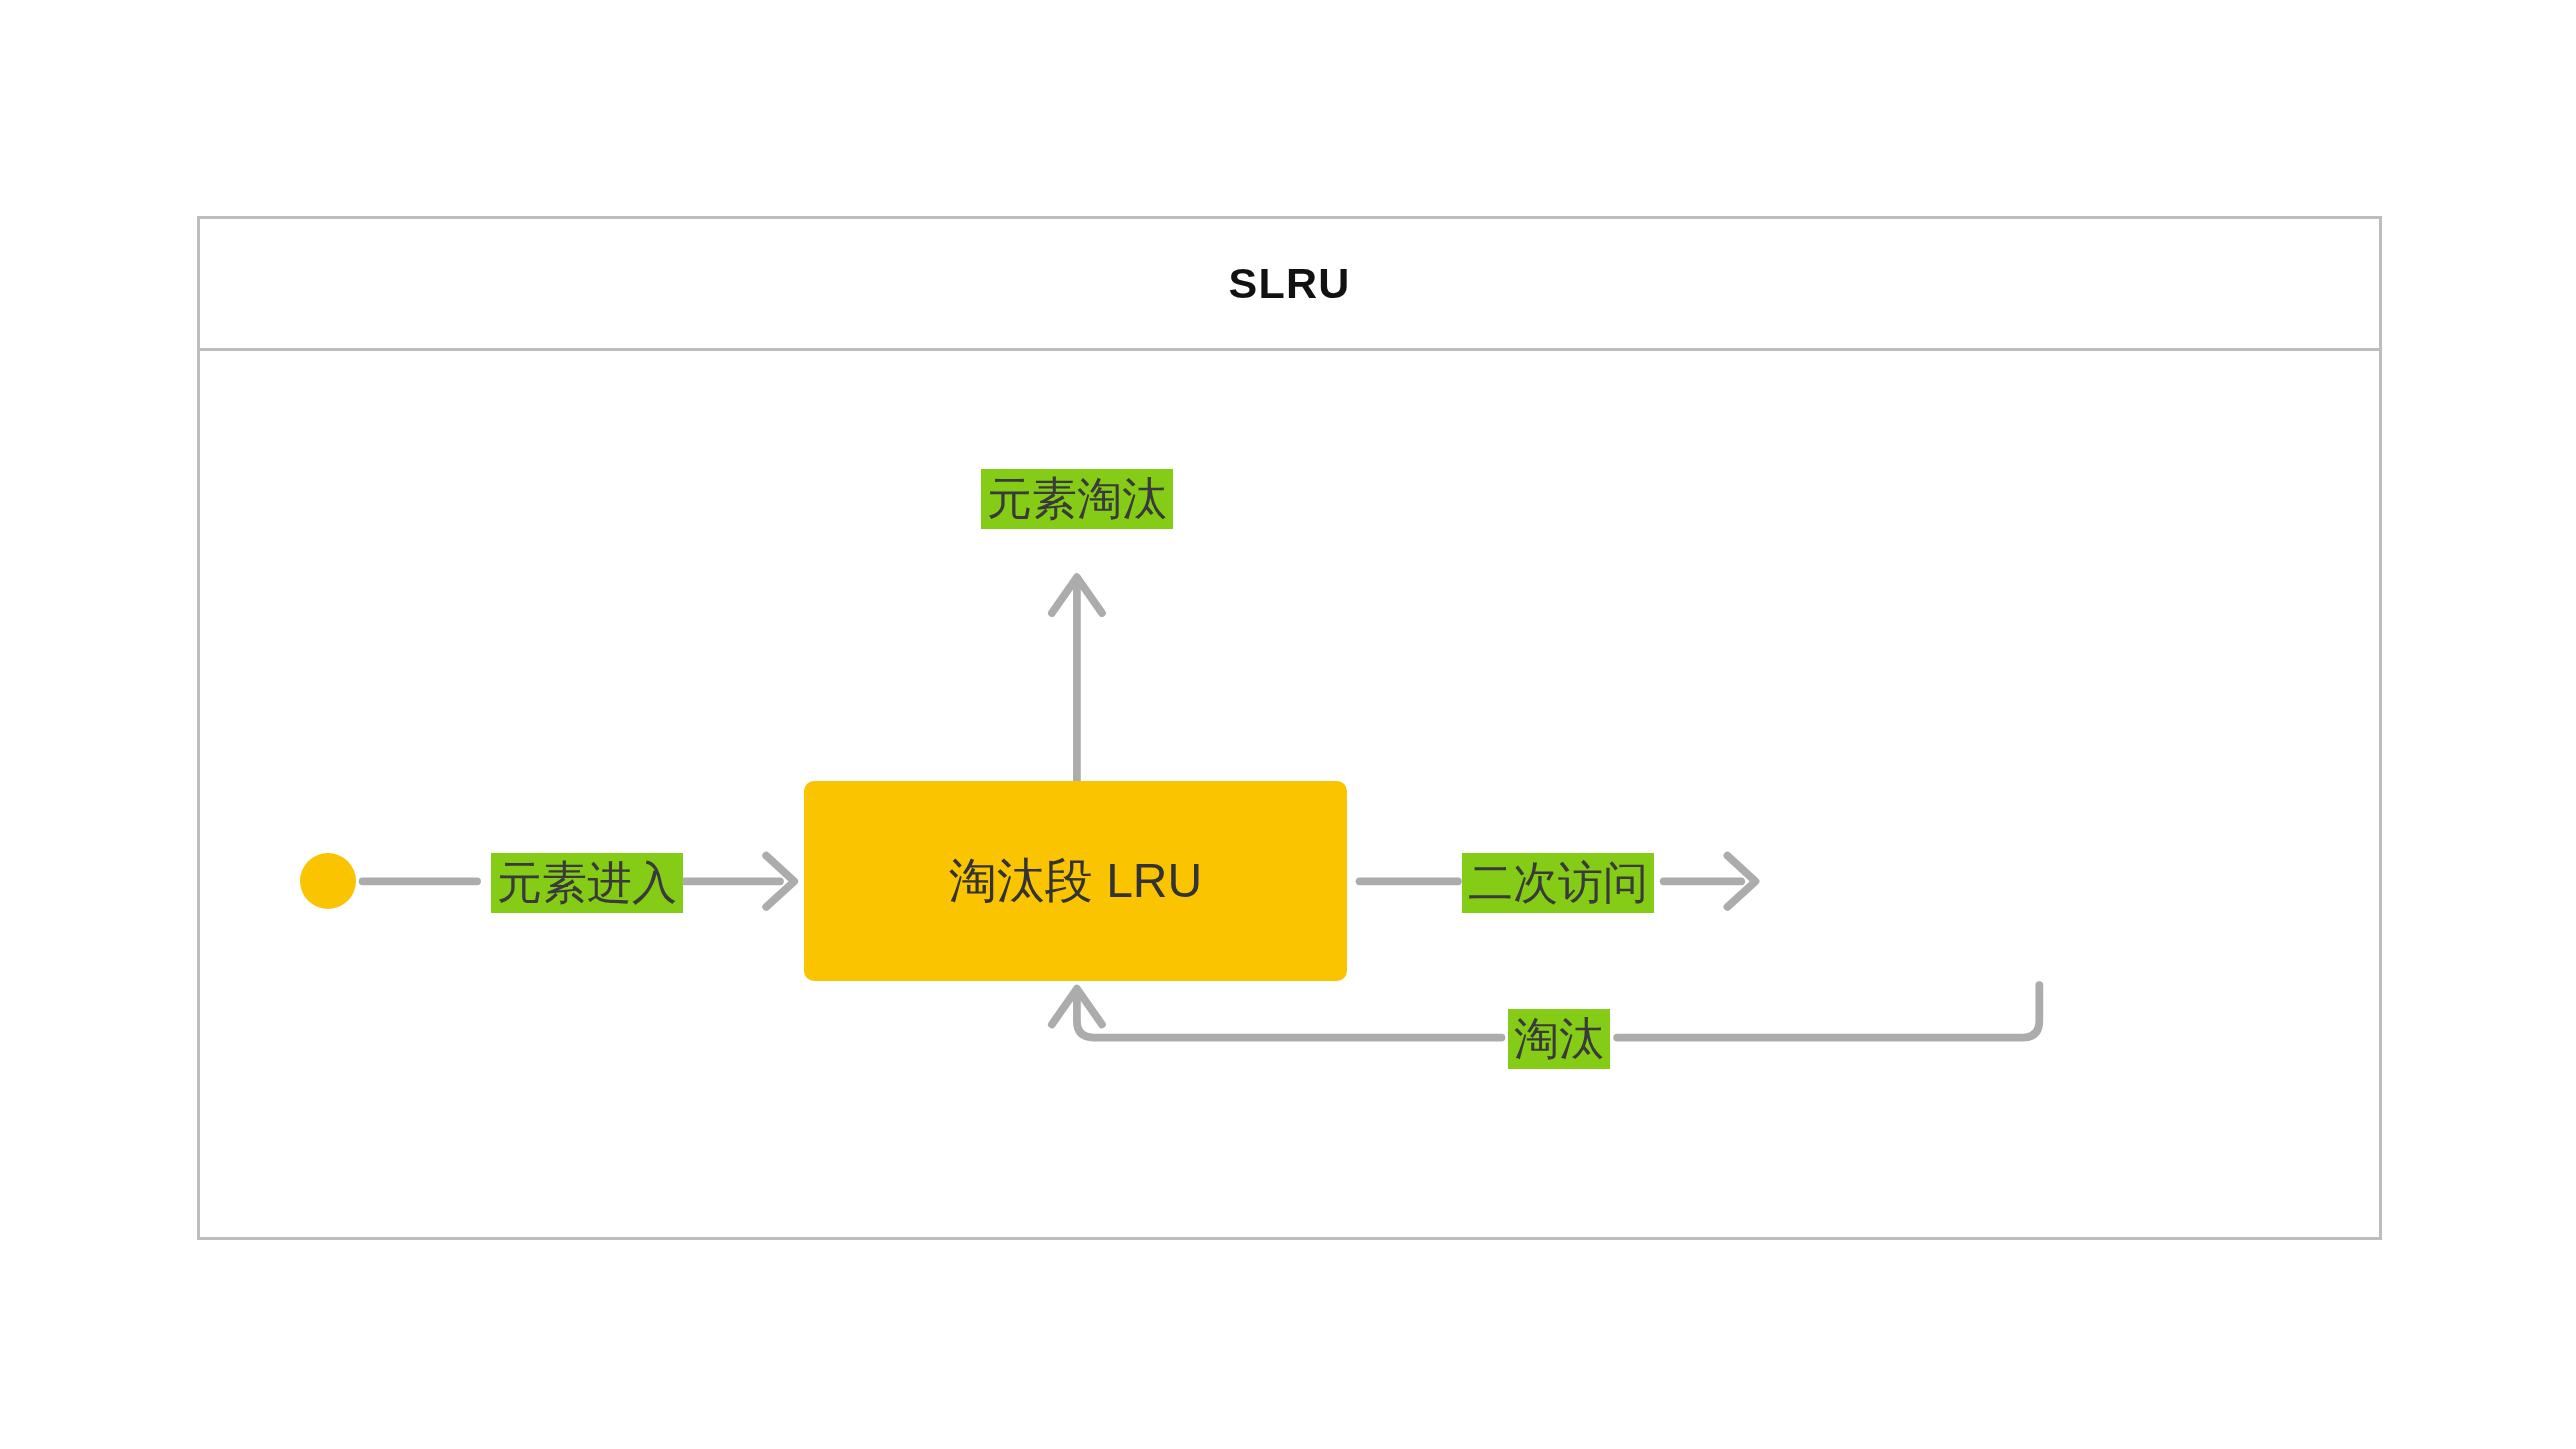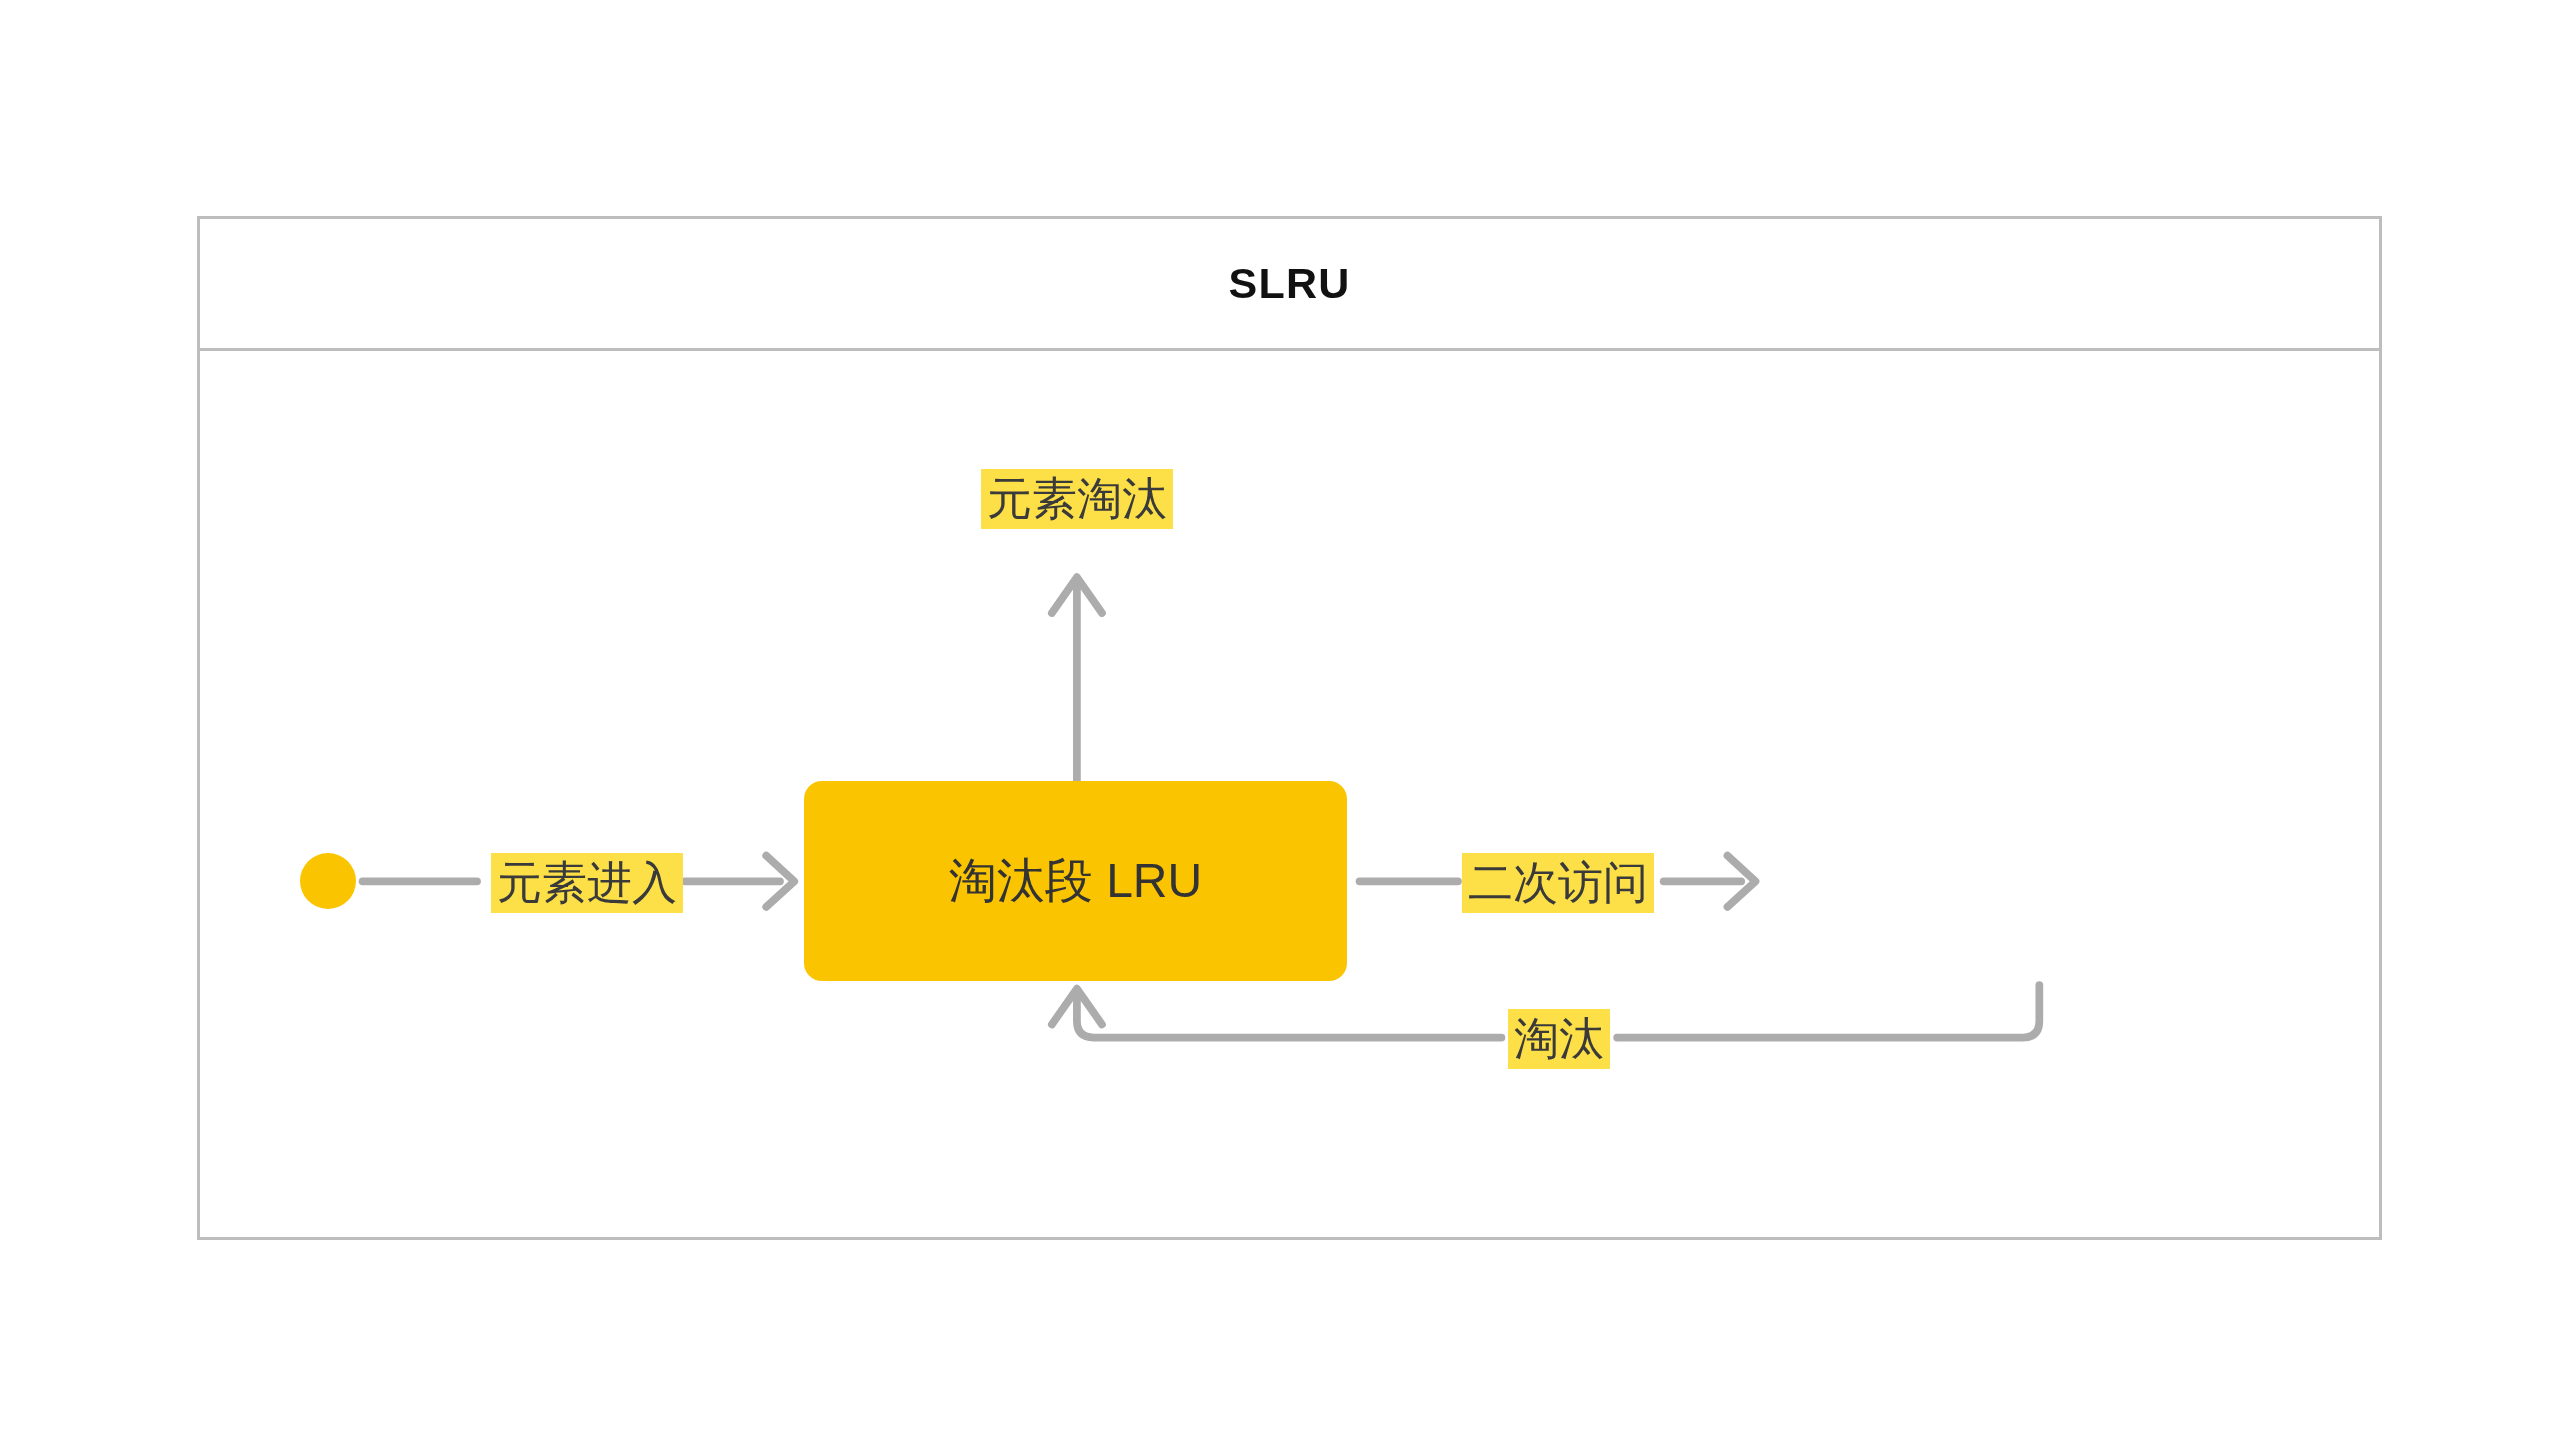--- a/index.html
+++ b/index.html
@@ -29,31 +29,31 @@
   .canvas{position:absolute;left:0;top:0;width:2576px;height:1449px;padding-left:44px;}
 
   svg.wires{position:absolute;left:0;top:0;width:2576px;height:1449px;}
   svg.wires path{fill:none;stroke:var(--line-gray);stroke-width:13px;stroke-linecap:round;stroke-linejoin:round;}
 
   .dot{
     position:absolute;left:300px;top:853px;width:56px;height:56px;
     border-radius:50%;background:var(--yellow);
   }
   .node{
-    position:absolute;top:781px;height:200px;border-radius:18px;
+    position:absolute;top:781px;height:200px;border-radius:10px;
     display:flex;align-items:center;justify-content:center;
     font-size:48px;font-weight:500;white-space:nowrap;
   }
   .node.probation{left:804px;width:543px;background:var(--yellow);color:var(--text-on-yellow);}
   .node.protected{left:1764px;width:544px;background:var(--cyan);color:var(--text-on-cyan);}
 
   .edge-label{
     position:absolute;transform:translate(-50%,-50%);
     font-size:45px;font-weight:500;color:var(--text-dark);
-    white-space:nowrap;background:#fde047;padding:0 6px;
+    white-space:nowrap;background:#84cc16;padding:0 6px;
   }
   .edge-label.enter{left:587px;top:883px;}
   .edge-label.evict-top{left:1077px;top:499px;}
   .edge-label.second-access{left:1558px;top:883px;}
   .edge-label.demote{left:1559px;top:1039px;text-align:right;}
 </style>
 </head>
 <body>
 
 <div class="canvas">

